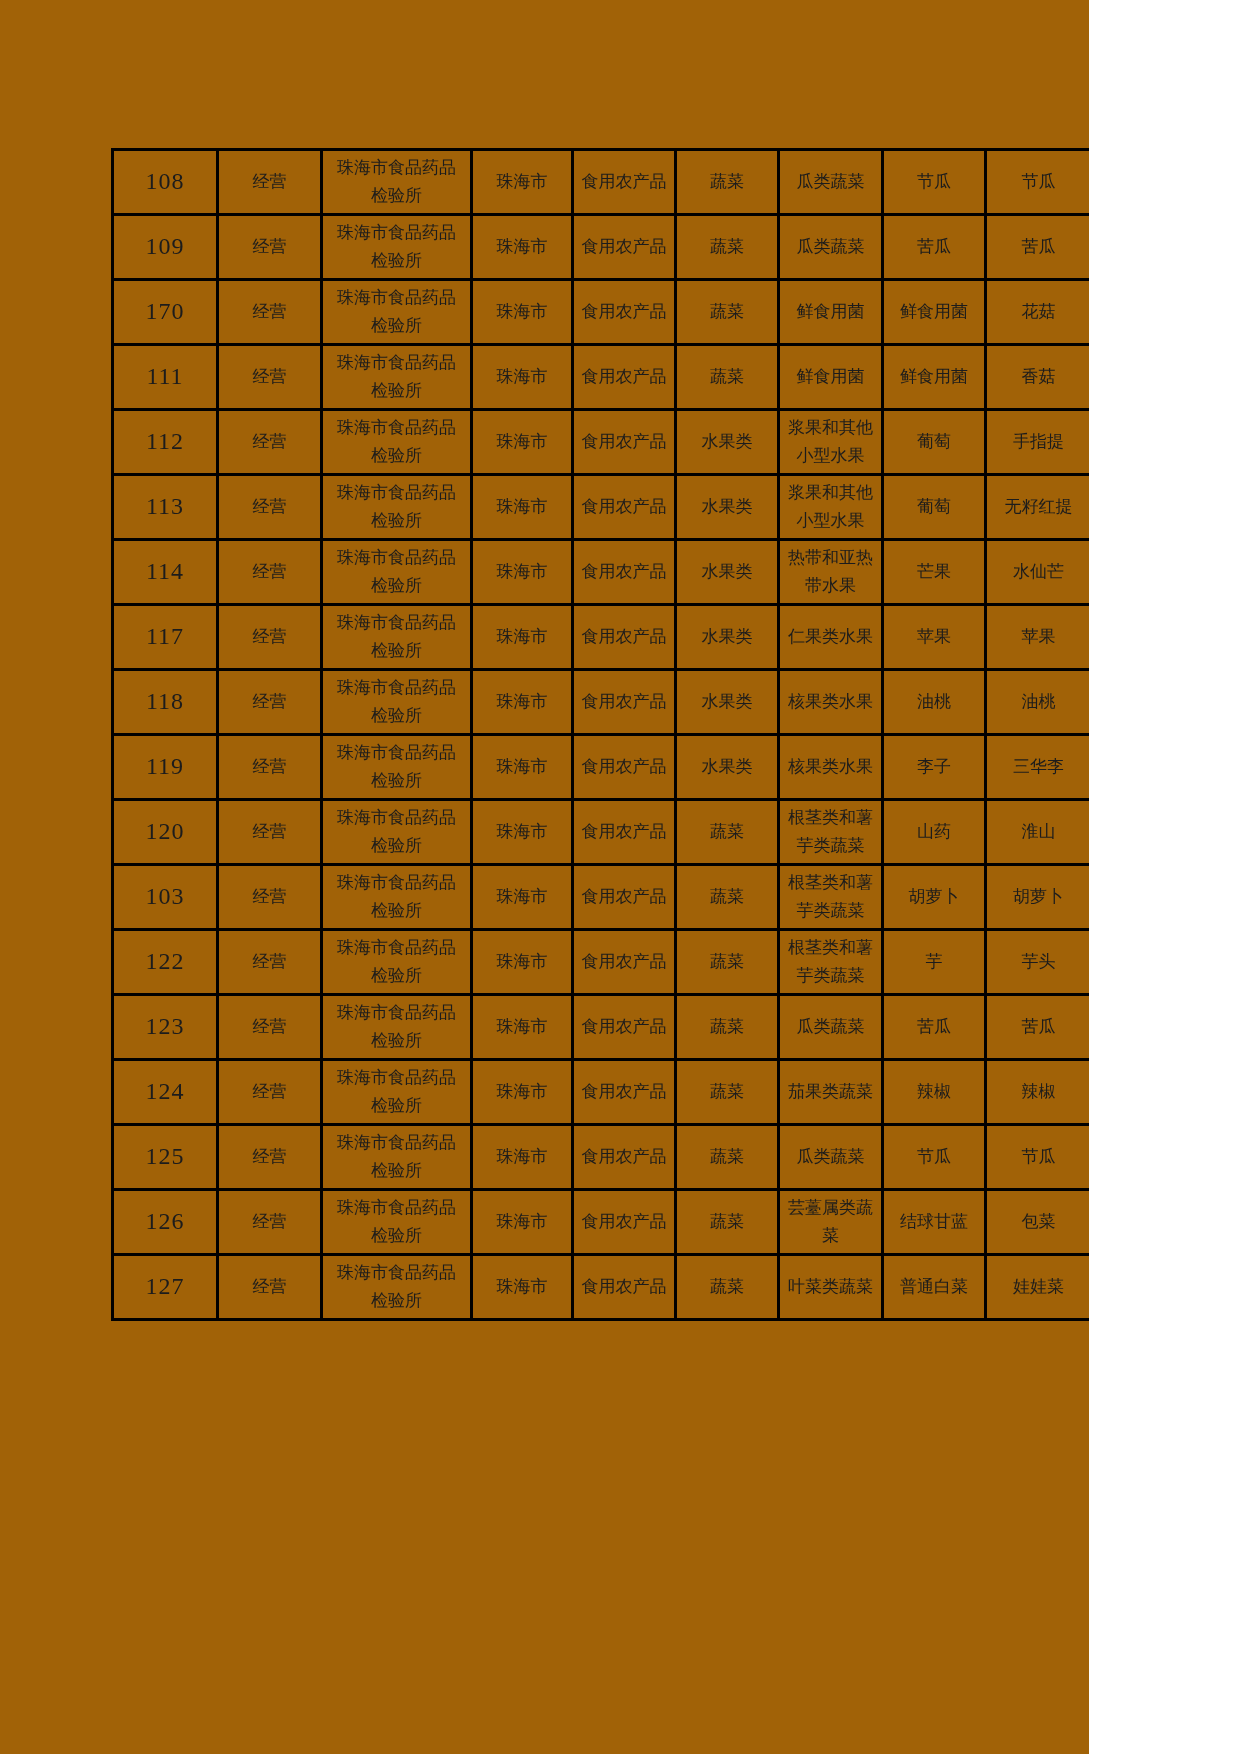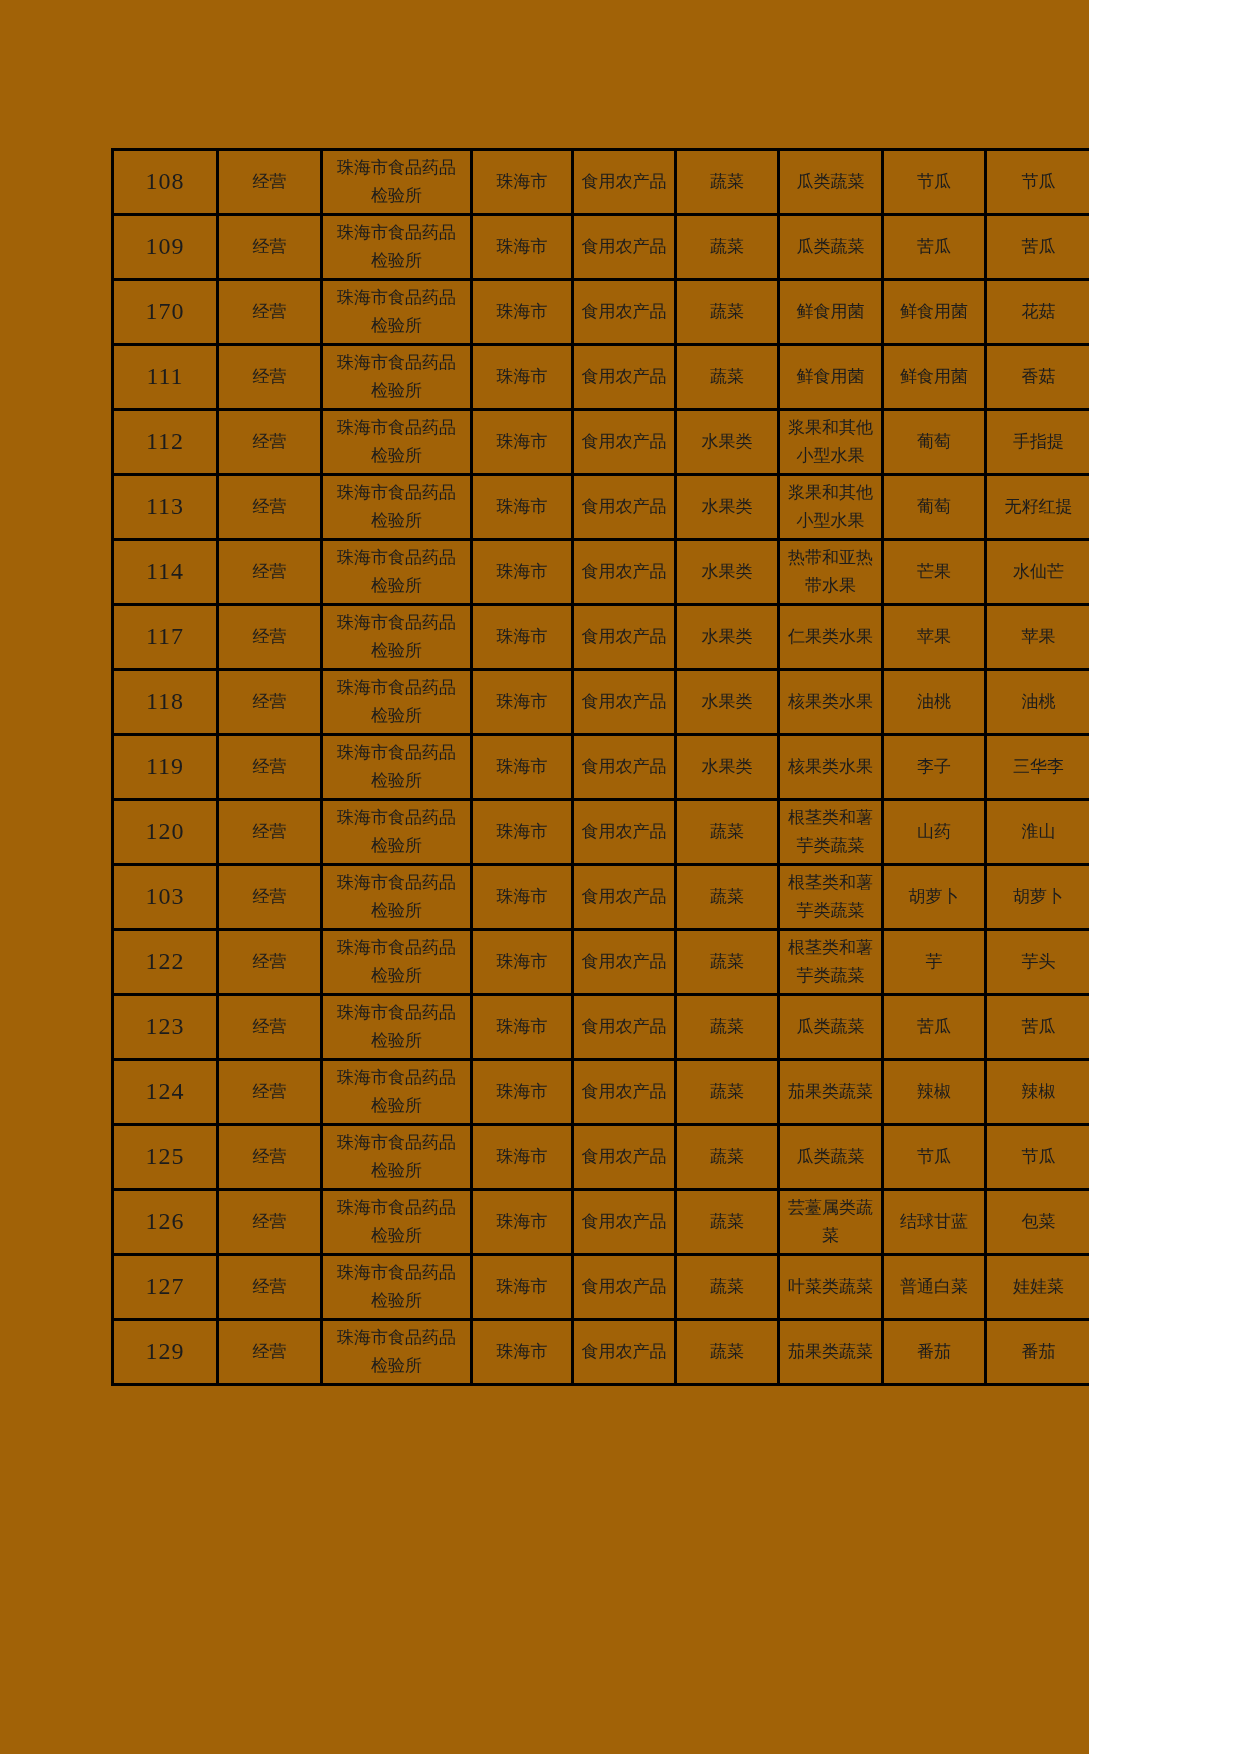--- a/index.html
+++ b/index.html
@@ -263,26 +263,15 @@
           <td class="c0">127</td>
           <td class="c1">经营</td>
           <td class="c2">珠海市食品药品检验所</td>
           <td class="c3">珠海市</td>
           <td class="c4">食用农产品</td>
           <td class="c5">蔬菜</td>
           <td class="c6">叶菜类蔬菜</td>
           <td class="c7">普通白菜</td>
           <td class="c8">娃娃菜</td>
         </tr>
-        <tr>
-          <td class="c0">129</td>
-          <td class="c1">经营</td>
-          <td class="c2">珠海市食品药品检验所</td>
-          <td class="c3">珠海市</td>
-          <td class="c4">食用农产品</td>
-          <td class="c5">蔬菜</td>
-          <td class="c6">茄果类蔬菜</td>
-          <td class="c7">番茄</td>
-          <td class="c8">番茄</td>
-        </tr>
       </tbody>
   </table>
 </div>
 
 </body></html>

